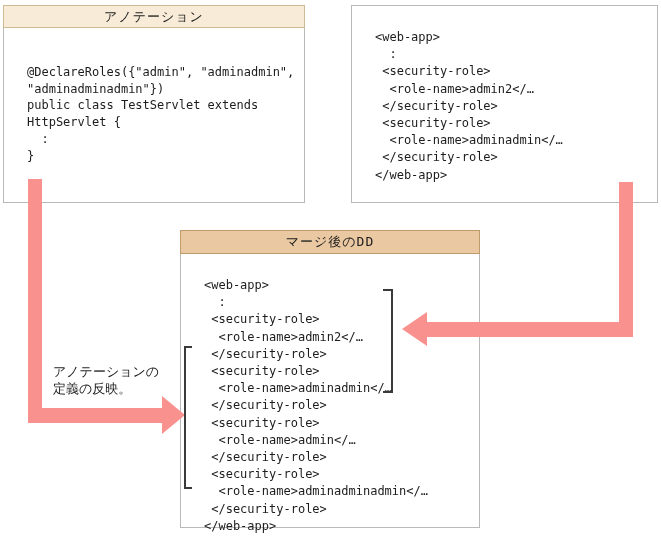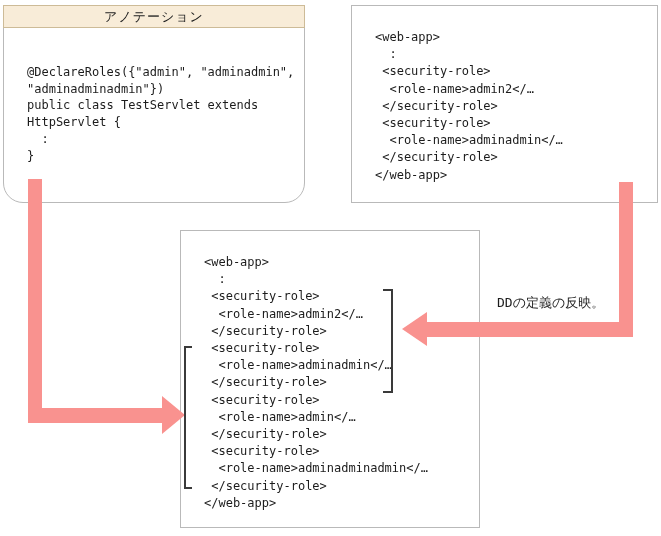--- a/index.html
+++ b/index.html
@@ -47,21 +47,21 @@
   .flabel {
     position:absolute; font-size:13px; line-height:17px;
     white-space:pre; z-index:2; color:#1c1c1c;
   }
 </style>
 </head>
 <body>
 
 <div class="canvas">
 
-  <div class="box" style="left:3px; top:5px; width:302px; height:198px;border-radius:20px;">
+  <div class="box" style="left:3px; top:5px; width:302px; height:198px;">
     <div class="box-header hdr-light">
       <span>アノテーション</span>
     </div>
     <pre class="code code-annotation">@DeclareRoles({"admin", "adminadmin",
 "adminadminadmin"})
 public class TestServlet extends
 HttpServlet {
   :
 }</pre>
   </div>
@@ -72,20 +72,23 @@
  &lt;security-role&gt;
   &lt;role-name&gt;admin2&lt;/…
  &lt;/security-role&gt;
  &lt;security-role&gt;
   &lt;role-name&gt;adminadmin&lt;/…
  &lt;/security-role&gt;
 &lt;/web-app&gt;</pre>
   </div>
 
   <div class="box" style="left:180px; top:230px; width:300px; height:298px;">
+    <div class="box-header hdr-dark">
+      <span>マージ後のDD</span>
+    </div>
     <pre class="code code-merged">&lt;web-app&gt;
   :
  &lt;security-role&gt;
   &lt;role-name&gt;admin2&lt;/…
  &lt;/security-role&gt;
  &lt;security-role&gt;
   &lt;role-name&gt;adminadmin&lt;/…
  &lt;/security-role&gt;
  &lt;security-role&gt;
   &lt;role-name&gt;admin&lt;/…
@@ -100,15 +103,16 @@
   <div class="pink" style="left:28px; top:408px; width:134px; height:15px;"></div>
   <div class="tri tri-right" style="left:162px; top:396px;"></div>
 
   <div class="pink" style="left:619px; top:182px; width:14px; height:155px;"></div>
   <div class="pink" style="left:427px; top:322px; width:206px; height:15px;"></div>
   <div class="tri tri-left" style="left:402px; top:312px;"></div>
 
   <div class="bracket bracket-right"></div>
   <div class="bracket bracket-left"></div>
 
-  <div class="flabel" style="left:497px; top:294px;">DDの定義の反映。</div>
+  <div class="flabel" style="left:53px; top:363px;">アノテーションの
+定義の反映。</div>
 
 </div>
 
 </body></html>

